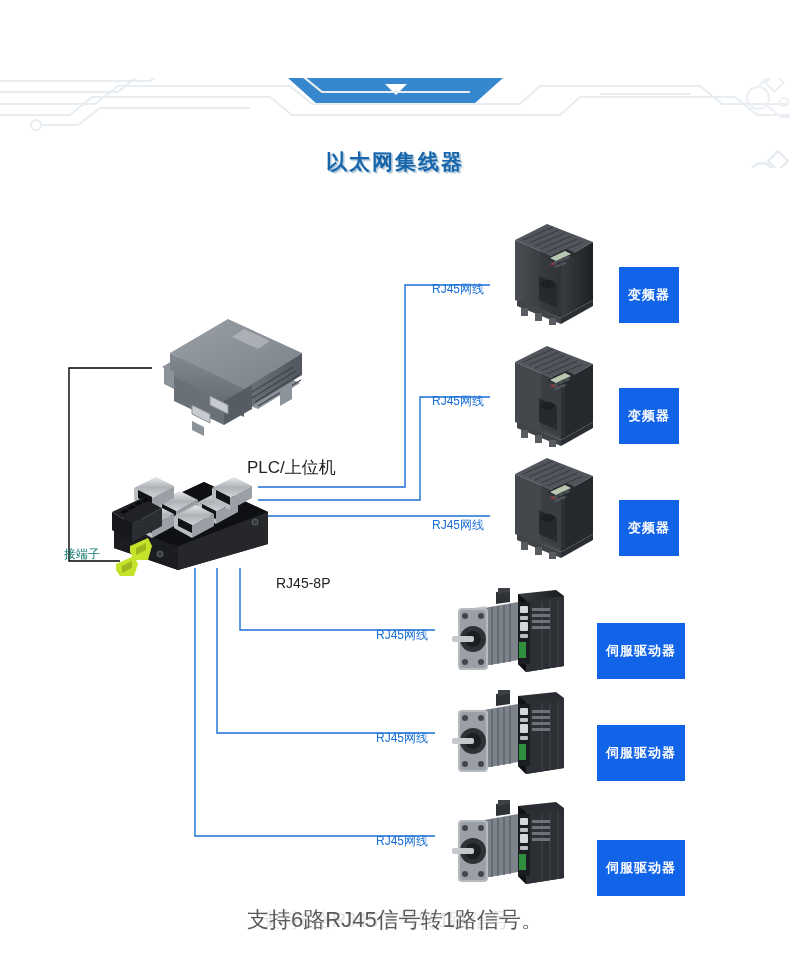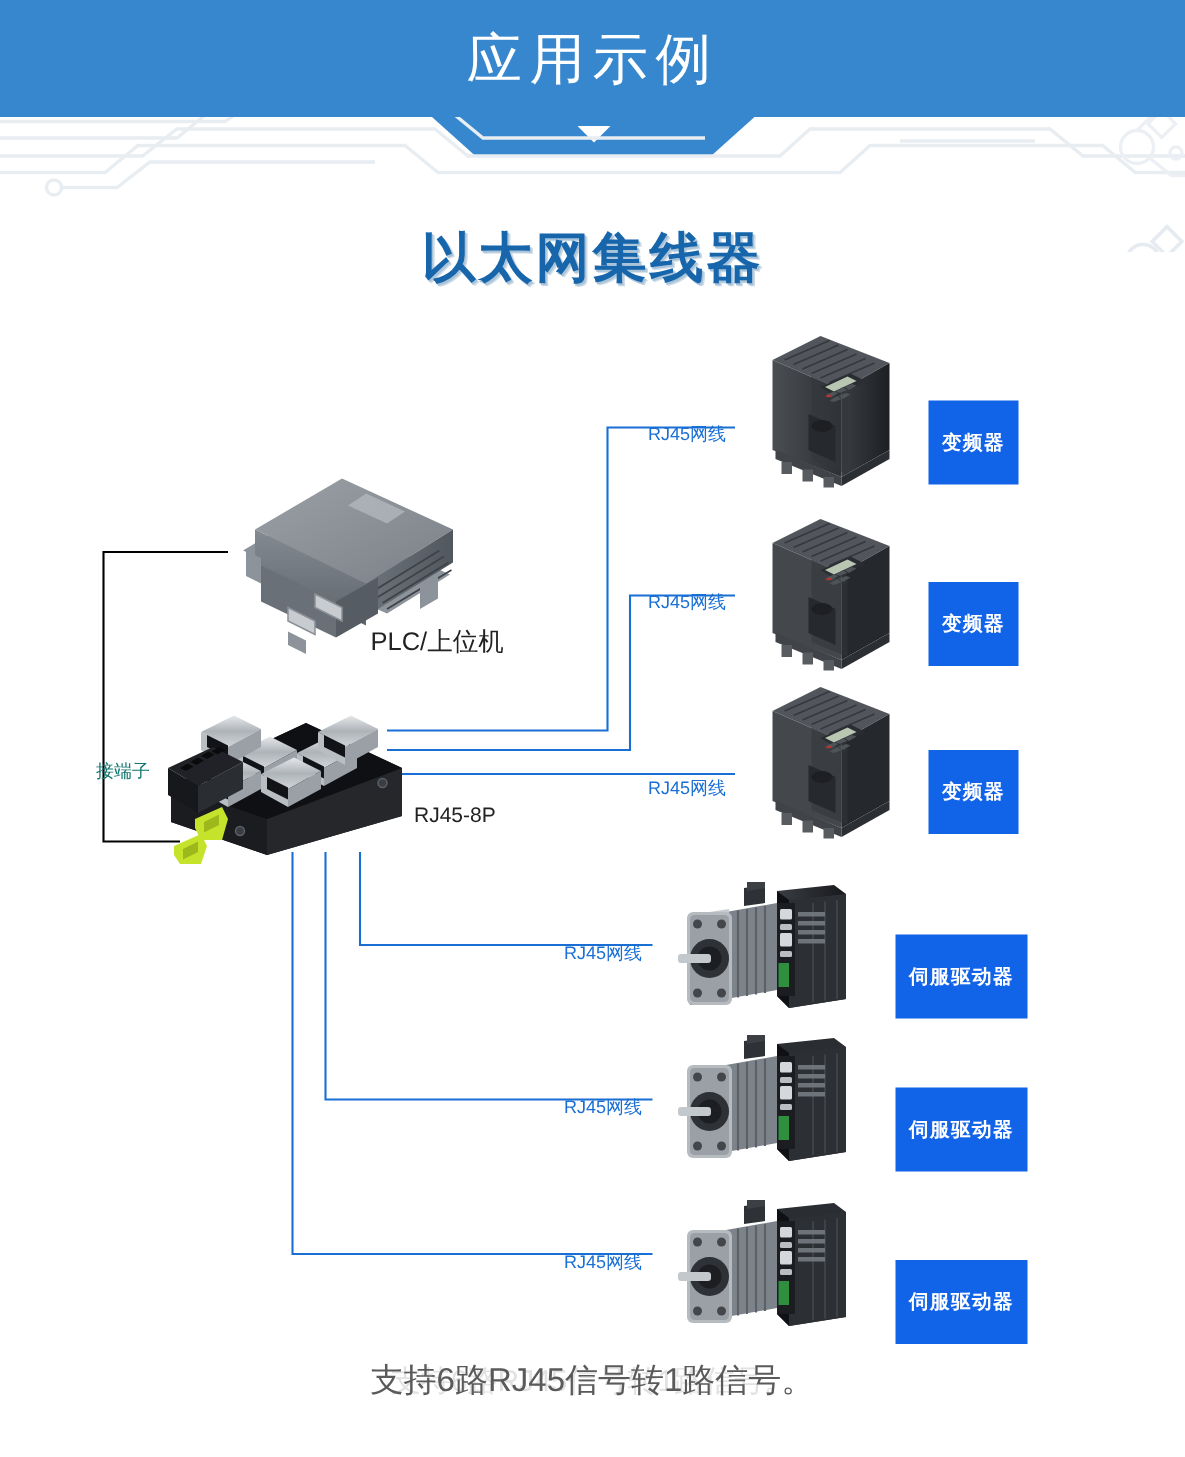--- a/index.html
+++ b/index.html
@@ -41,21 +41,21 @@
   .circuit{
     position:absolute;left:0;top:78px;width:790px;height:90px;
     pointer-events:none;
   }
 
   
   .section-title{
     position:absolute;left:0;top:148px;width:790px;
     text-align:center;
     font-family:"DejaVu Sans","Liberation Sans",sans-serif;
-    font-size:36px;font-weight:bold;letter-spacing:2px;
+    font-size:21px;font-weight:bold;letter-spacing:2px;
     color:#1766ac;
     text-shadow:1px 1px 0 #a9c3d8, 2px 2px 0 #cfdce7;
   }
 
   
   .diagram{position:absolute;left:0;top:0;width:790px;height:971px;}
   .wire-svg{position:absolute;left:0;top:0;width:790px;height:971px;}
 
   
   .wire-label{
@@ -71,21 +71,21 @@
     background:#1163e8;color:#ffffff;
     font-size:13px;font-weight:bold;
     padding:20px 9px;
     white-space:nowrap;
     letter-spacing:1px;
     line-height:1.25;
   }
 
   
   .lbl{
-    position:absolute;color:#222222;white-space:nowrap;
+    position:absolute;color:#222222;white-space:nowrap;margin-top:40px;
   }
   .lbl-plc{font-size:17px;}
   .lbl-hub{font-size:14px;}
   .lbl-term{font-size:12px;font-weight:normal;color:#0f766e;}
 
   .footer-note{
     position:absolute;left:0;top:905px;width:790px;text-align:center;
     font-size:22px;color:#5a5a5a;white-space:nowrap;
   }
   .footer-ghost{
@@ -94,23 +94,20 @@
   }
 
   
   .dev{position:absolute;}
 </style>
 </head>
 <body>
 
 <div class="page">
 
-  <div class="header">
-    <div class="header-title">应用示例</div>
-  </div>
   <div class="header-tab"></div>
   <div class="header-arrow"></div>
 
   <svg class="circuit" viewBox="0 0 790 90" xmlns="http://www.w3.org/2000/svg">
     <g fill="none" stroke="#e8edf2" stroke-width="2.2">
       <path d="M-5 3 H150 L172 -12"></path>
       <path d="M-5 14 H118 L140 -4 H300 L322 14 H470"></path>
       <path d="M-5 26 H95 L118 8 H290 L312 26 H520 L540 8 H700 L722 26 H800"></path>
       <path d="M-5 37 H70 L92 19 H270 L292 37 H560 L580 19 H735 L757 37 H800"></path>
       <path d="M40 47 H78 L100 30 H250"></path>

